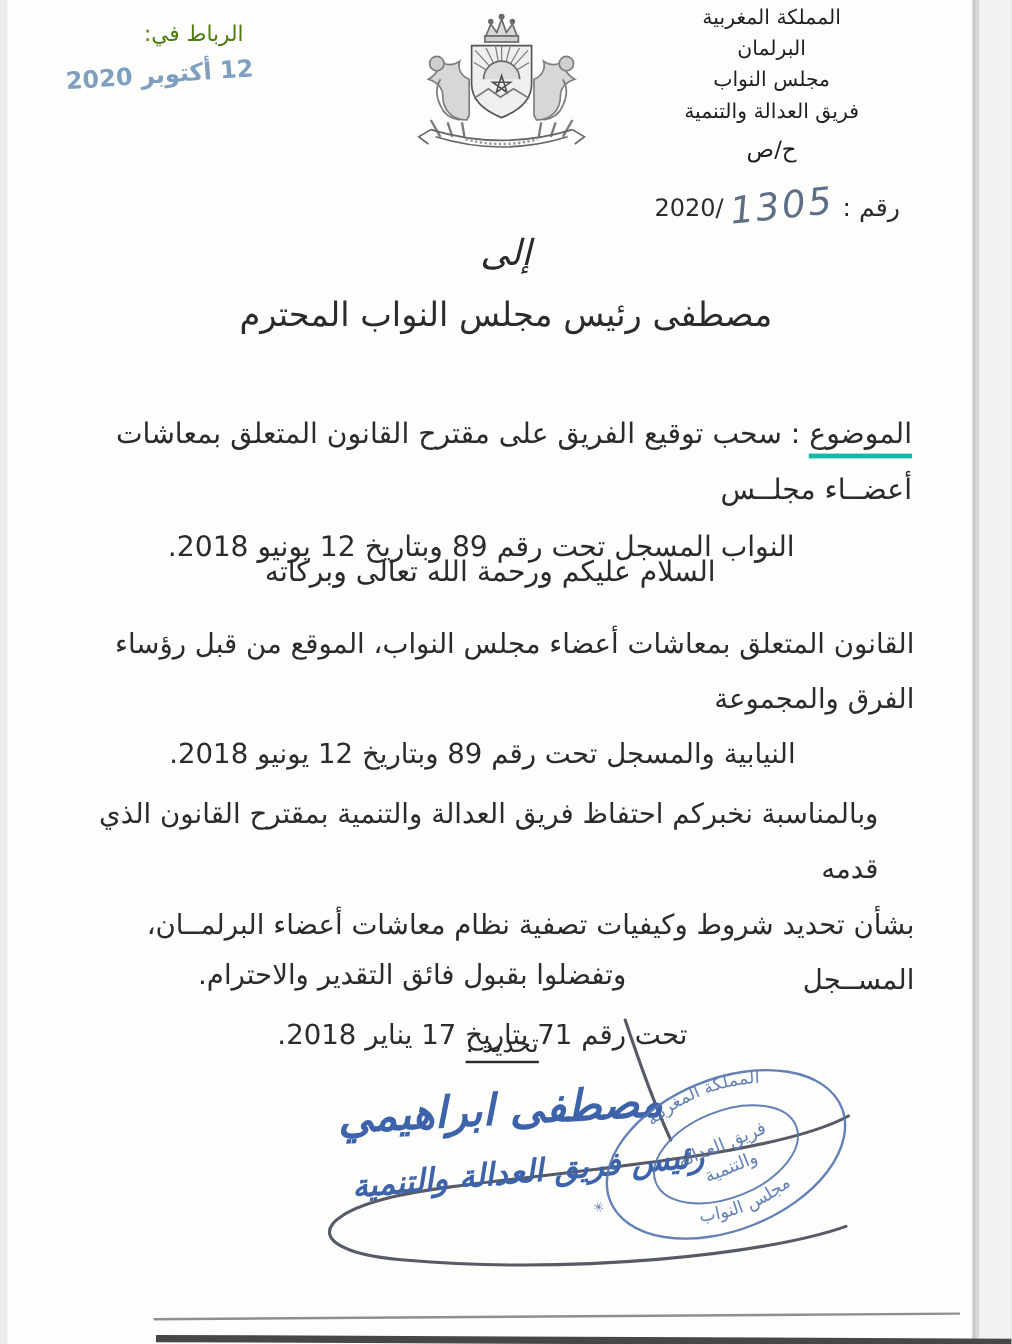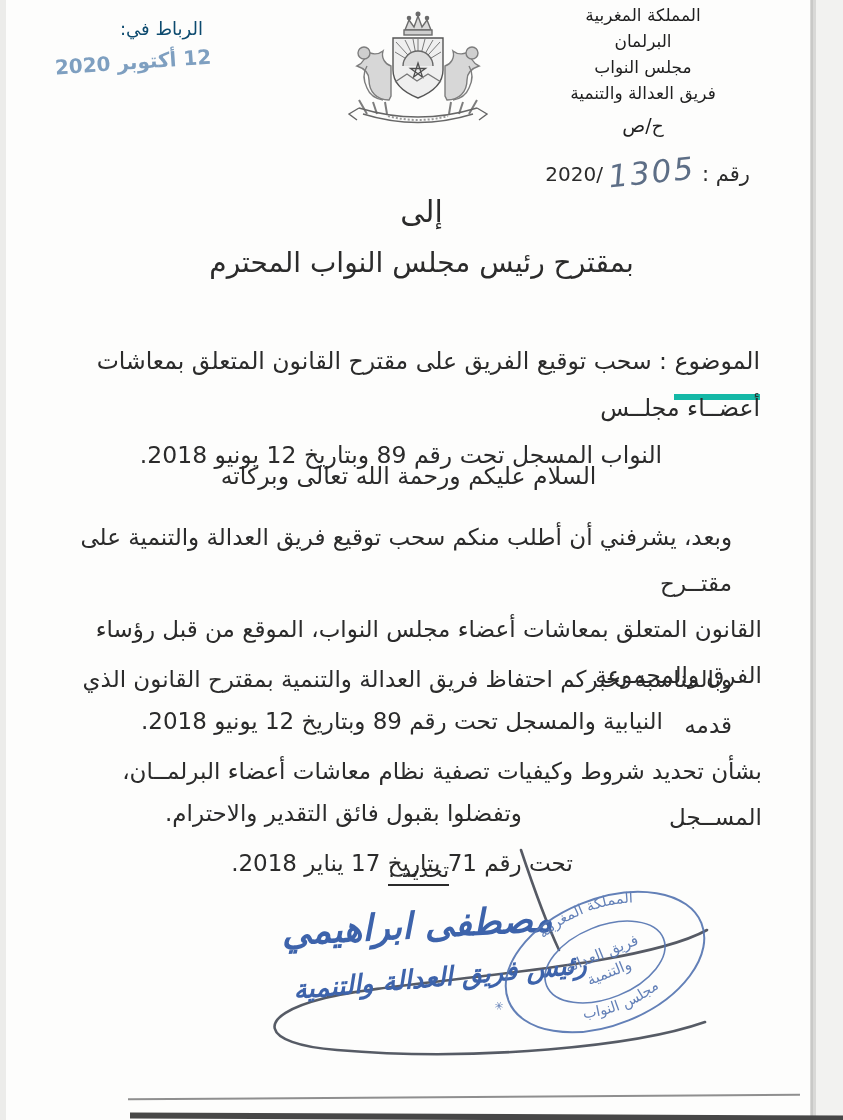--- a/index.html
+++ b/index.html
@@ -14,48 +14,48 @@
     background:#fdfdfc;direction:rtl;
   }
   .edge-right-1{position:absolute;left:811px;top:0;width:2px;height:1120px;background:#c9c9c7;}
   .edge-right-2{position:absolute;left:816px;top:0;width:27px;height:1120px;background:#f2f2f0;}
   .edge-left{position:absolute;left:0;top:0;width:6px;height:1120px;background:#ececea;}
   .bottom-rule{position:absolute;left:128px;top:1096px;width:672px;height:2px;background:#8f8f8f;transform:rotate(-0.4deg);}
   .bottom-scan-edge{position:absolute;left:130px;top:1114px;width:713px;height:6px;background:#474747;transform:rotate(0.25deg);}
 
   
   .hdr-left{position:absolute;left:120px;top:18px;width:180px;text-align:left;}
-  .place{font-size:18px;letter-spacing:.5px;color:#0c4a6e;text-align:left;}
+  .place{font-size:18px;letter-spacing:.5px;color:#4d7c0f;text-align:left;}
   .datestamp{
     position:absolute;left:-82px;top:32px;width:190px;
     font-size:20px;font-weight:bold;color:#7e9fc0;
     transform:rotate(-4deg);text-align:center;white-space:nowrap;
   }
   .emblem{position:absolute;left:333px;top:8px;}
   .hdr-right{position:absolute;right:42px;top:2px;width:250px;text-align:center;}
   .org-line{font-size:17px;line-height:26px;color:#1f1f1f;}
   .org-initials{font-size:19px;margin-top:6px;}
   .ref-line{position:absolute;right:60px;top:152px;direction:rtl;white-space:nowrap;}
   .ref-label{font-size:21px;unicode-bidi:isolate;text-align:right;}
   .ref-hand{
     display:inline-block;font-size:31px;font-style:italic;color:#5d6e86;
     transform:rotate(-6deg) translateY(2px);margin:0 2px 0 0;letter-spacing:2px;
     unicode-bidi:isolate;direction:ltr;
   }
   .ref-year{display:inline-block;font-size:20px;unicode-bidi:isolate;direction:ltr;}
 
   
-  .to-line{position:absolute;left:0;top:194px;width:843px;text-align:center;font-size:30px;}
+  .to-line{position:absolute;left:0;top:194px;width:843px;text-align:center;font-size:30px;font-style:italic;}
   .addressee{position:absolute;left:0;top:246px;width:843px;text-align:center;font-size:28px;letter-spacing:.5px;}
 
   
   .subject{position:absolute;right:50px;left:42px;top:338px;font-size:23.5px;line-height:47px;}
   .subject .l1{text-align:right;}
   .subject .l2{text-align:center;}
-  .u-label{border-bottom:6px solid #14b8a6;padding-bottom:19px;}
+  .u-label{border-bottom:4px solid #14b8a6;padding-bottom:3px;}
 
   .greeting{position:absolute;left:0;top:462px;width:817px;text-align:center;font-size:23.5px;}
 
   .para{position:absolute;right:48px;left:42px;font-size:23px;line-height:46px;}
   .p1{top:514px;}
   .p2{top:656px;}
   .para .first{text-align:right;padding-right:30px;}
   .para .mid{text-align:right;}
   .para .last{text-align:center;}
 
@@ -144,33 +144,32 @@
     <div class="org-line org-initials">ح/ص</div>
   </div>
 
   <div class="ref-line">
     <span class="ref-label">رقم :</span>
     <span class="ref-hand">1305</span>
     <span class="ref-year">2020/</span>
   </div>
 
   <div class="to-line">إلى</div>
-  <div class="addressee">بمقترح رئيس مجلس النواب المحترم</div>
+  <div class="addressee">مصطفى رئيس مجلس النواب المحترم</div>
 
   <div class="subject">
     <div class="l1">
       <span class="u-label">الموضوع</span><span> : سحب توقيع الفريق على مقترح القانون المتعلق بمعاشات أعضــاء مجلــس</span>
     </div>
     <div class="l2">النواب المسجل تحت رقم 89 وبتاريخ 12 يونيو 2018.</div>
   </div>
 
   <div class="greeting">السلام عليكم ورحمة الله تعالى وبركاته</div>
 
   <div class="para p1">
-    <div class="first">وبعد، يشرفني أن أطلب منكم سحب توقيع فريق العدالة والتنمية على مقتــرح</div>
     <div class="mid">القانون المتعلق بمعاشات أعضاء مجلس النواب، الموقع من قبل رؤساء الفرق والمجموعة</div>
     <div class="last">النيابية والمسجل تحت رقم 89 وبتاريخ 12 يونيو 2018.</div>
   </div>
 
   <div class="para p2">
     <div class="first">وبالمناسبة نخبركم احتفاظ فريق العدالة والتنمية بمقترح القانون الذي قدمه</div>
     <div class="mid">بشأن تحديد شروط وكيفيات تصفية نظام معاشات أعضاء البرلمــان، المســجل</div>
     <div class="last">تحت رقم 71 بتاريخ 17 يناير 2018.</div>
   </div>
 

